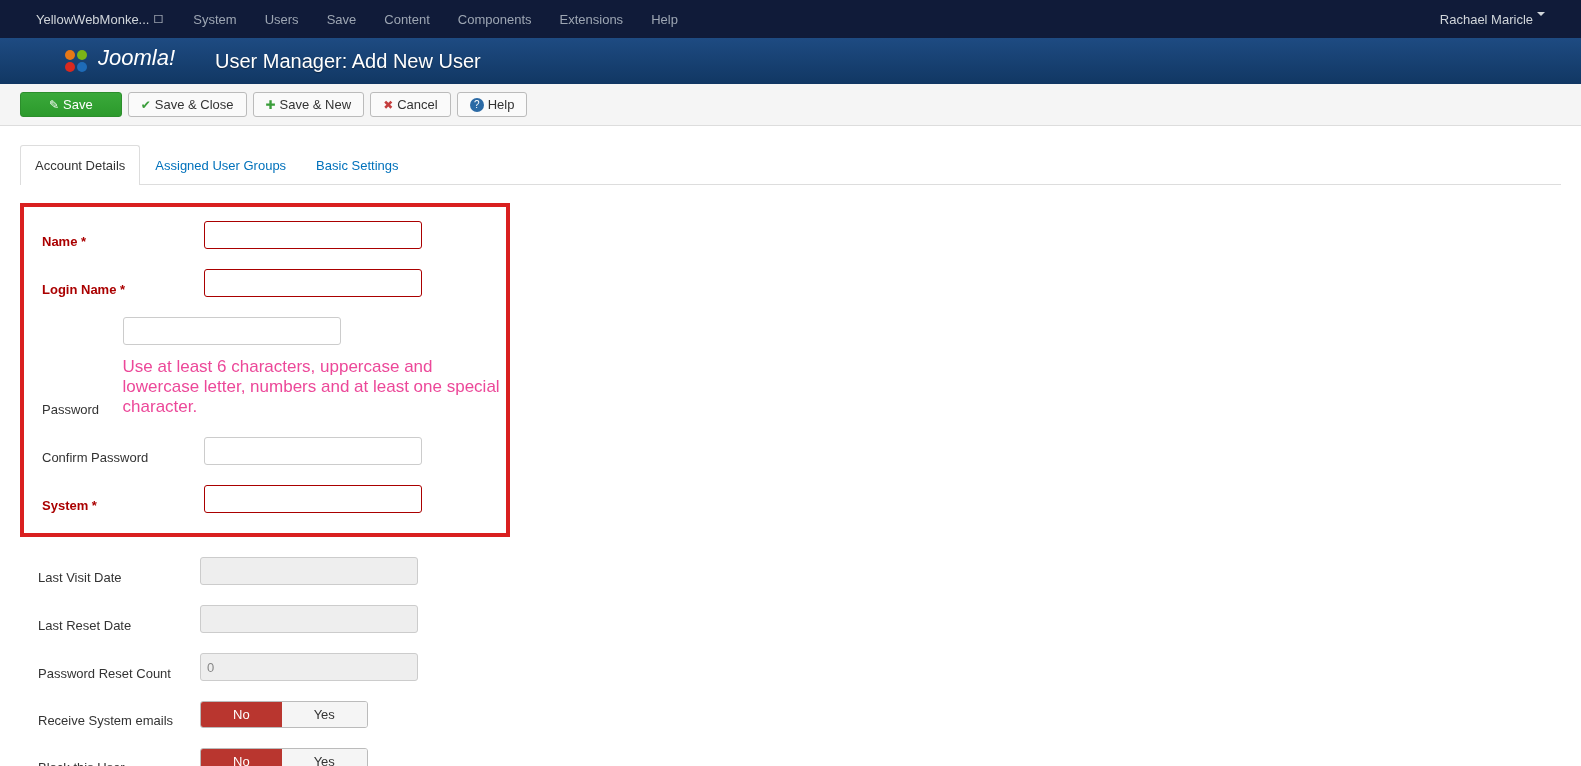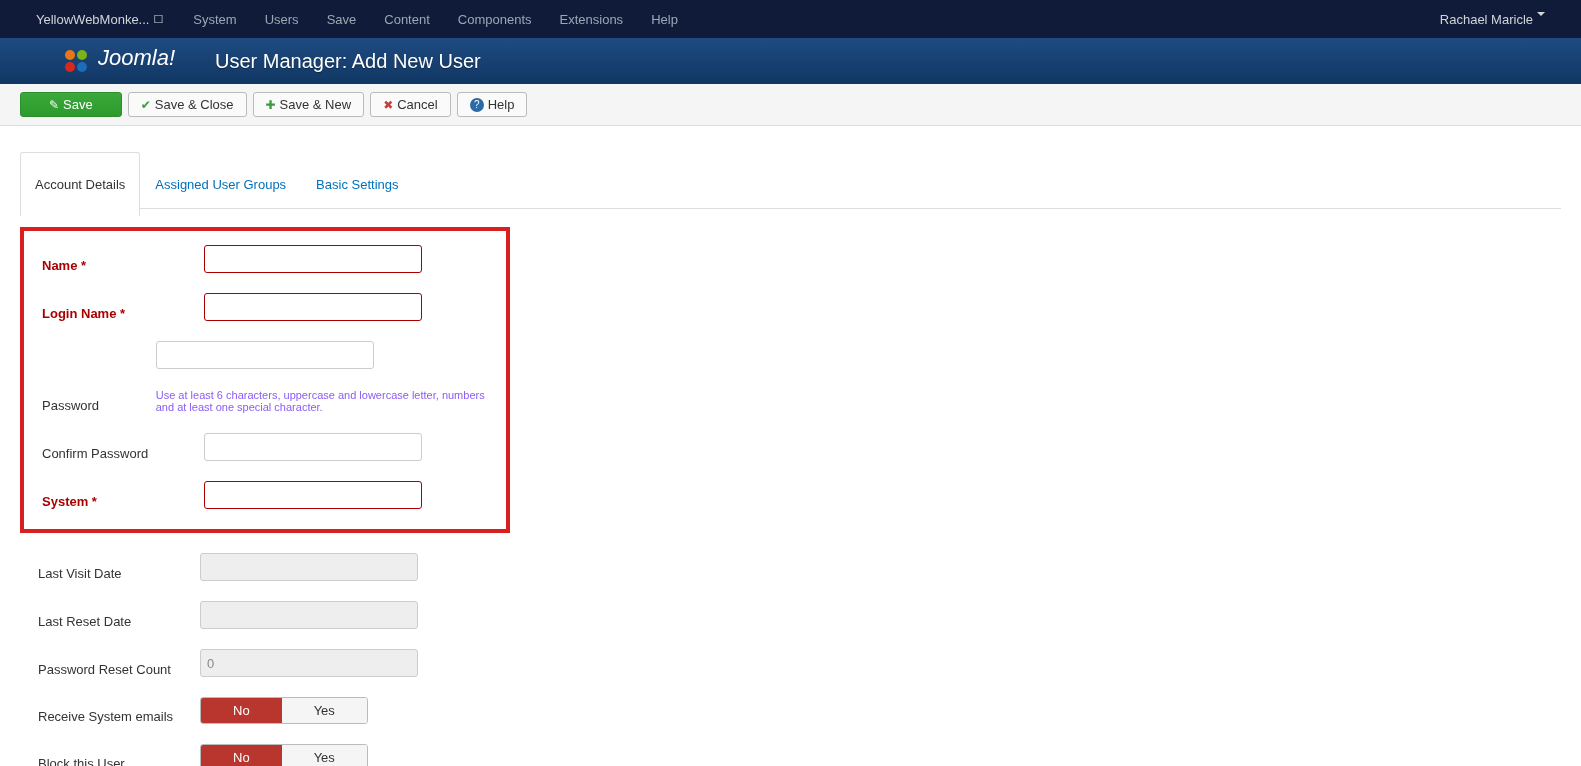--- a/index.html
+++ b/index.html
@@ -14,28 +14,28 @@
 .logo{display:flex;gap:6px;font-size:22px;font-style:italic;margin-right:40px}
 .logo-badge{width:32px;height:32px}
 .page-title{font-size:20px;font-weight:normal;text-shadow:0 1px 1px rgba(0,0,0,.4)}
 .toolbar{background:#f5f5f5;border-bottom:1px solid #ddd;padding:8px 20px;display:flex;gap:6px}
 .btn{border:1px solid #bbb;border-radius:3px;background:#fafafa;padding:4px 12px;font-size:13px;cursor:pointer;display:inline-flex;align-items:center;gap:4px;color:#333}
 .btn.green{background:linear-gradient(#3aa93a,#2c9a2c);border-color:#2c8e2c;color:#fff;padding:4px 28px}
 .btn .ico{font-size:12px;display:inline-block}
 .ico.check{color:#3a9d3a}.ico.plus{color:#3a9d3a}.ico.cancel{color:#c43e3e}.ico.help{color:#2b6aa5;background:#2b6aa5;color:#fff;border-radius:50%;width:14px;height:14px;font-size:10px;line-height:14px;text-align:center}
 .content{padding:18px 20px}
 .tabs{display:flex;border-bottom:1px solid #ddd;margin-bottom:18px}
-.tab{padding:24px 14px;color:#0071bb;cursor:pointer;border:1px solid transparent;border-bottom:none;position:relative;top:8px}
+.tab{padding:12px 14px;color:#0071bb;cursor:pointer;border:1px solid transparent;border-bottom:none;position:relative;top:1px}
 .tab.active{color:#333;border-color:#ddd;border-radius:3px 3px 0 0;background:#fff}
 .highlight-box{border:4px solid #d92020;padding:4px 0 10px 0;width:490px;margin-bottom:10px}
 .field{display:flex;align-items:flex-end;padding:10px 0;min-height:44px}
 .field .label{width:180px;padding-top:4px;padding-left:18px;font-size:13px}
 .field.required .label{color:#a00;font-weight:bold}
 .field .control{display:flex;flex-direction:column;gap:4px}
-.field .hint{font-size:11px;color:#8b5cf6;margin-top:16px}
+.field .hint{font-size:17px;color:#ec4899;margin-top:8px}
 input[type=text],input[type=password]{width:218px;height:28px;border:1px solid #ccc;border-radius:3px;padding:0 6px;font-size:13px}
 .field.required input{border-color:#a00}
 input[disabled]{background:#eee;color:#888}
 .toggle{display:inline-flex;border:1px solid #bbb;border-radius:3px;overflow:hidden}
 .toggle .opt{padding:5px 32px;font-size:13px;background:#f5f5f5;cursor:pointer}
 .toggle .opt.active{background:#b9362f;color:#fff}
 .tri{width:0;height:0;border-left:4px solid transparent;border-right:4px solid transparent;border-top:4px solid #d0d5da;display:inline-block}
 </style>
 </head>
 <body>

